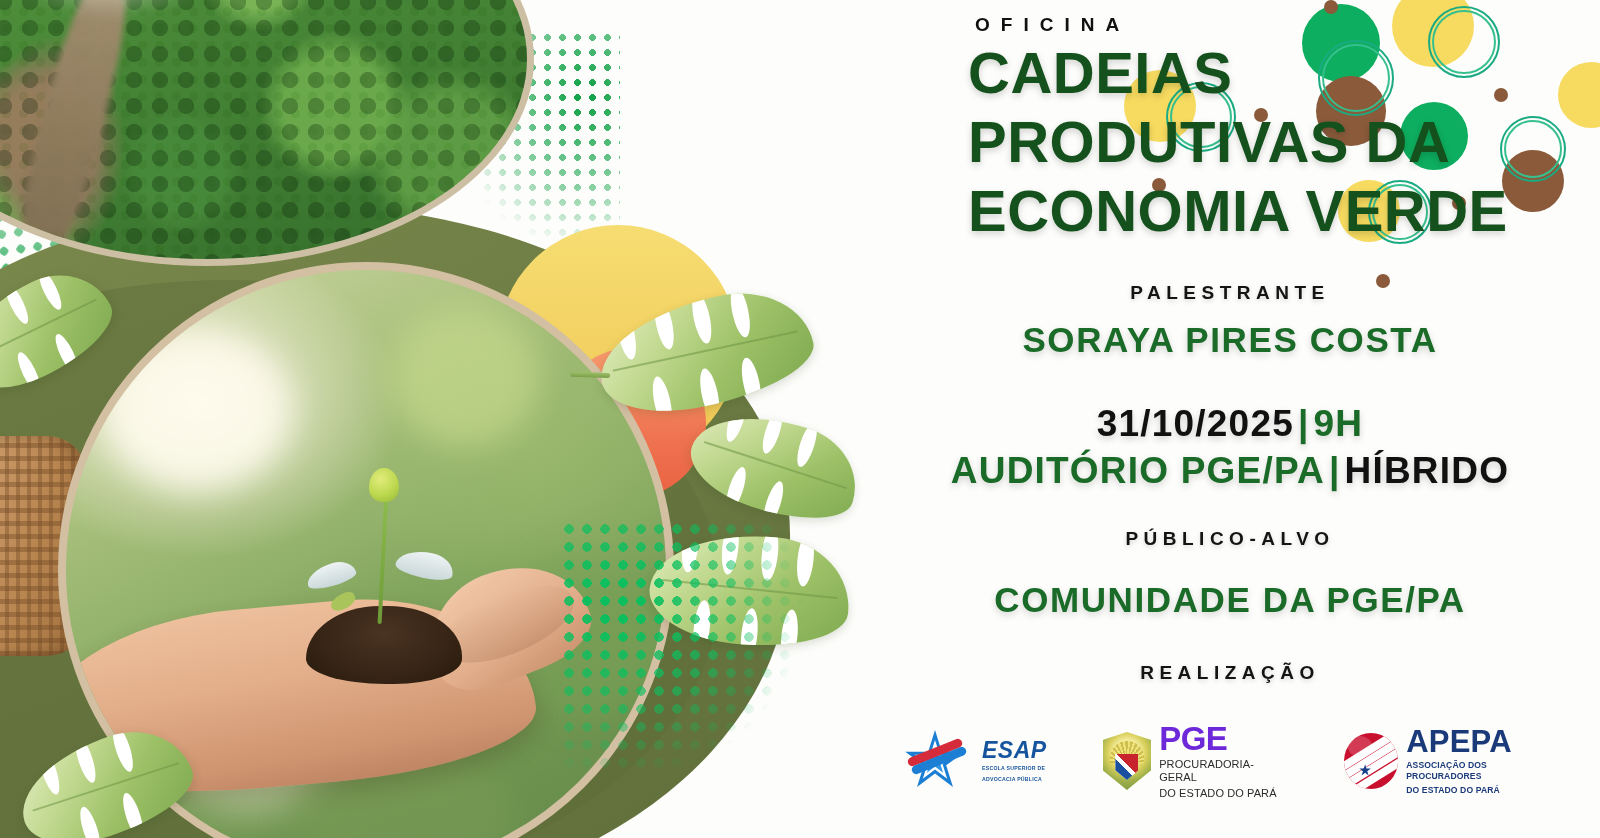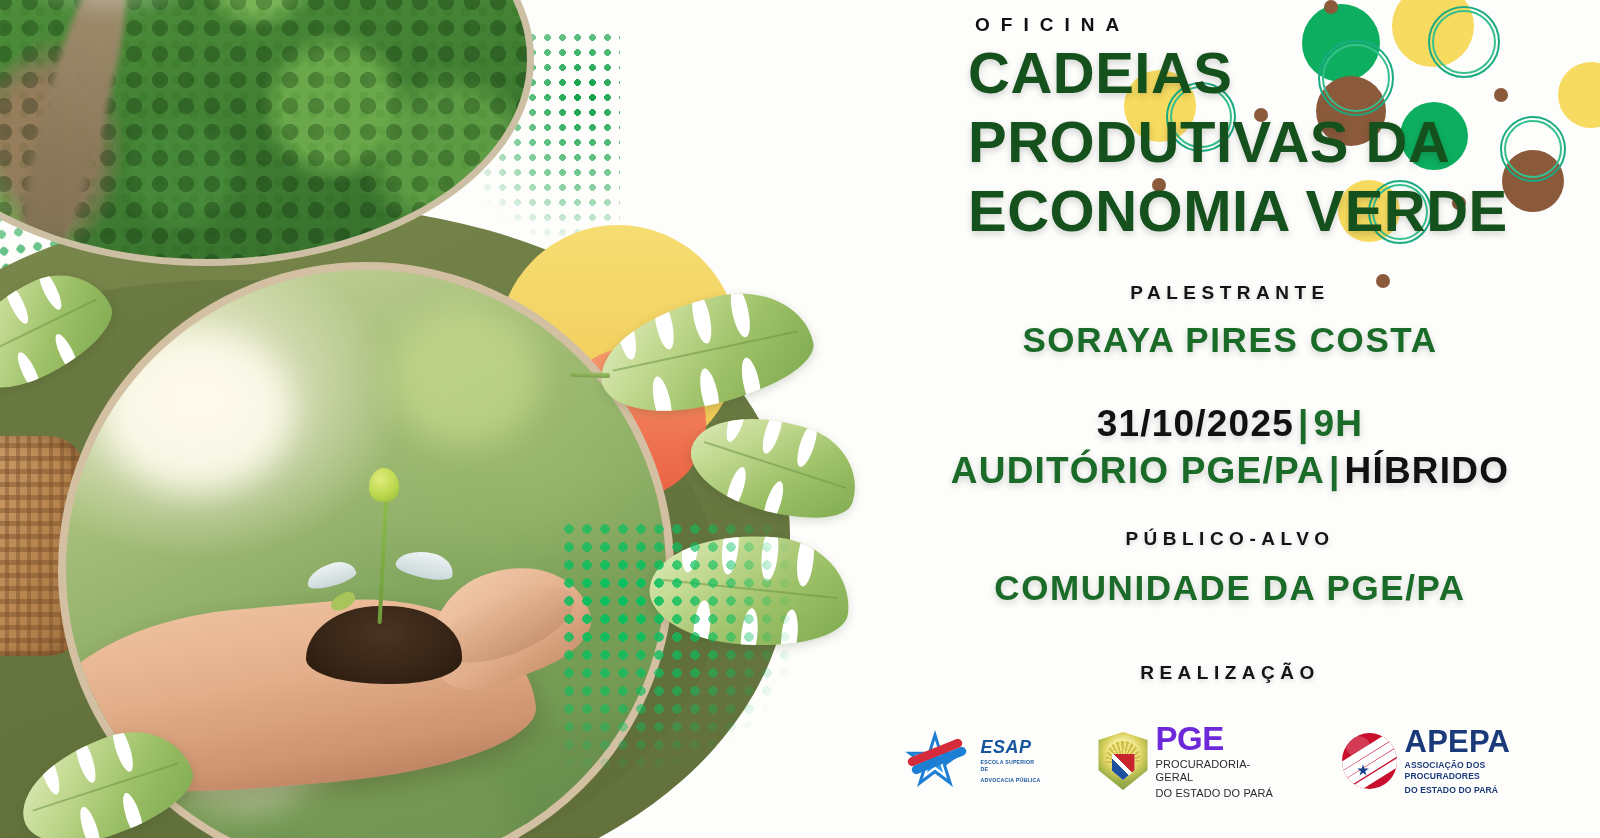--- a/index.html
+++ b/index.html
@@ -258,21 +258,21 @@
     clip-path:polygon(50% 0%,61% 35%,98% 35%,68% 57%,79% 92%,50% 70%,21% 92%,32% 57%,2% 35%,39% 35%);
   }
   .star-core{
     position:absolute;left:21px;top:21px;width:28px;height:28px;
     background:#2f96e8;
     clip-path:polygon(50% 0%,61% 35%,98% 35%,68% 57%,79% 92%,50% 70%,21% 92%,32% 57%,2% 35%,39% 35%);
   }
   .swoosh-r{position:absolute;left:6px;top:22px;width:58px;height:9px;background:#d62b3a;border-radius:6px;transform:rotate(-22deg);}
   .swoosh-b{position:absolute;left:10px;top:30px;width:58px;height:9px;background:#1c7fd4;border-radius:6px;transform:rotate(-22deg);}
   .esap-txt{display:flex;flex-direction:column;line-height:1;}
-  .esap-name{font-size:18px;font-weight:700;font-style:italic;color:#16559e;letter-spacing:.5px;}
+  .esap-name{font-size:23px;font-weight:700;font-style:italic;color:#16559e;letter-spacing:.5px;}
   .esap-sub{font-size:5.2px;font-weight:700;color:#16559e;letter-spacing:.25px;margin-top:3px;line-height:1.35;}
 
   
   .pge-crest{
     position:relative;width:50px;height:58px;border-radius:6px;
     background:radial-gradient(circle at 50% 36%, #f3ea9a 0 30%, #d9d05c 44%, #9fb04a 64%, #6c8b3c 100%);
     clip-path:polygon(50% 0%,100% 14%,100% 66%,50% 100%,0% 66%,0% 14%);
   }
   .pge-crest .sun{
     position:absolute;left:50%;top:16%;width:34px;height:22px;margin-left:-17px;
@@ -457,21 +457,21 @@
       <div>
         <span class="blk">31/10/2025</span><span class="sep">|</span><span class="grn">9H</span>
       </div>
       <div>
         <span class="grn">AUDITÓRIO PGE/PA</span><span class="sep">|</span><span class="blk">HÍBRIDO</span>
       </div>
     </div>
 
     <div class="block" style="top:528px;">
       <div class="lbl">PÚBLICO-ALVO</div>
-      <div class="val" style="margin-top:18px;">COMUNIDADE DA PGE/PA</div>
+      <div class="val" style="margin-top:30px;">COMUNIDADE DA PGE/PA</div>
     </div>
 
     <div class="block" style="top:662px;">
       <div class="lbl">REALIZAÇÃO</div>
     </div>
 
     <div class="logos">
 
       <div class="logo">
         <div class="esap-mark">

